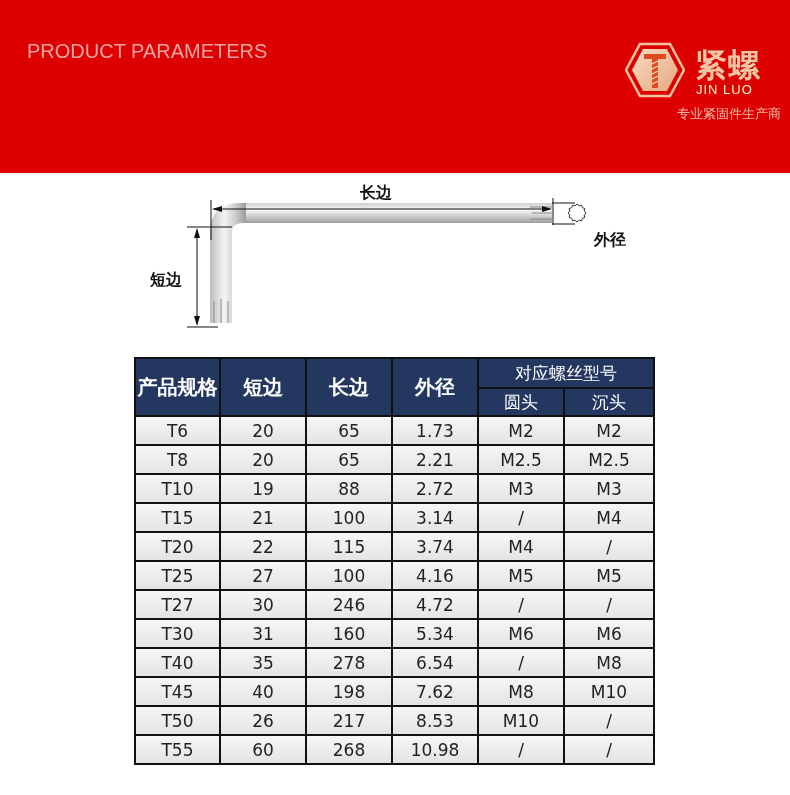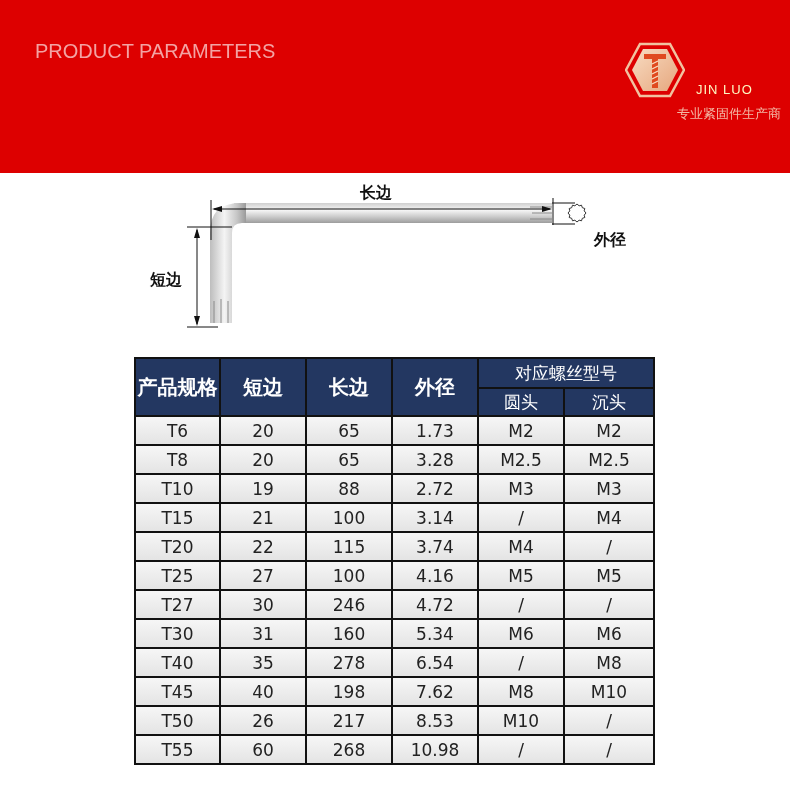--- a/index.html
+++ b/index.html
@@ -1,19 +1,19 @@
 <!DOCTYPE html>
 <html><head>
 <meta charset="utf-8">
 <style>
   html, body { margin:0; padding:0; }
   body { width:790px; height:795px; background:#ffffff; position:relative; overflow:hidden;
          font-family:"DejaVu Sans", "Liberation Sans", sans-serif; }
   .banner { position:absolute; left:0; top:0; width:790px; height:173px; background:#dd0000; }
-  .banner-sub { position:absolute; left:35px; top:40px; font-family:"Liberation Sans", sans-serif;
+  .banner-sub { position:absolute; left:27px; top:40px; font-family:"Liberation Sans", sans-serif;
                 font-size:20px; color:#f3a3a3; letter-spacing:0px; }
   .banner-title { position:absolute; left:33px; top:64px; font-size:48px; font-weight:bold; color:#ffffff;
                   letter-spacing:2px; }
   .logo { position:absolute; left:625px; top:42px; width:140px; height:80px; }
   .logo-hex { position:absolute; left:0; top:0; width:60px; height:56px; }
   .logo-cn { position:absolute; left:70px; top:2px; font-size:32px; font-weight:bold; color:#f2c6a4; letter-spacing:1px; }
   .logo-en { position:absolute; left:71px; top:40px; font-family:"Liberation Sans", sans-serif; font-size:13px; color:#fef9c3; letter-spacing:1px; }
   .logo-tag { position:absolute; left:12px; top:63px; font-size:13px; color:#f3b8a4; white-space:nowrap;margin-left:40px; }
 
   .diagram { position:absolute; left:0; top:173px; width:790px; height:180px; }
@@ -47,20 +47,21 @@
       <rect x="19" y="12" width="22" height="5" fill="#e04a20"></rect>
       <rect x="27" y="12" width="6" height="34" fill="#e04a20"></rect>
       <g stroke="#f8dcc2" stroke-width="1.3">
         <line x1="27" y1="22" x2="33" y2="19"></line>
         <line x1="27" y1="27" x2="33" y2="24"></line>
         <line x1="27" y1="32" x2="33" y2="29"></line>
         <line x1="27" y1="37" x2="33" y2="34"></line>
         <line x1="27" y1="42" x2="33" y2="39"></line>
       </g>
     </svg>
+    <div class="logo-cn">紧螺</div>
     <div class="logo-en">JIN LUO</div>
     <div class="logo-tag">专业紧固件生产商</div>
   </div>
 </div>
 
 <div class="diagram">
   <svg width="790" height="180" style="position:absolute;left:0;top:0;">
     <defs>
       <linearGradient id="steelH" x1="0" y1="0" x2="0" y2="1">
         <stop offset="0" stop-color="#cfcfcf"></stop>
@@ -141,21 +142,21 @@
         <td>20</td>
         <td>65</td>
         <td>1.73</td>
         <td>M2</td>
         <td>M2</td>
       </tr>
       <tr>
         <td>T8</td>
         <td>20</td>
         <td>65</td>
-        <td>3.28</td>
+        <td>2.21</td>
         <td>M2.5</td>
         <td>M2.5</td>
       </tr>
       <tr>
         <td>T10</td>
         <td>19</td>
         <td>88</td>
         <td>2.72</td>
         <td>M3</td>
         <td>M3</td>

